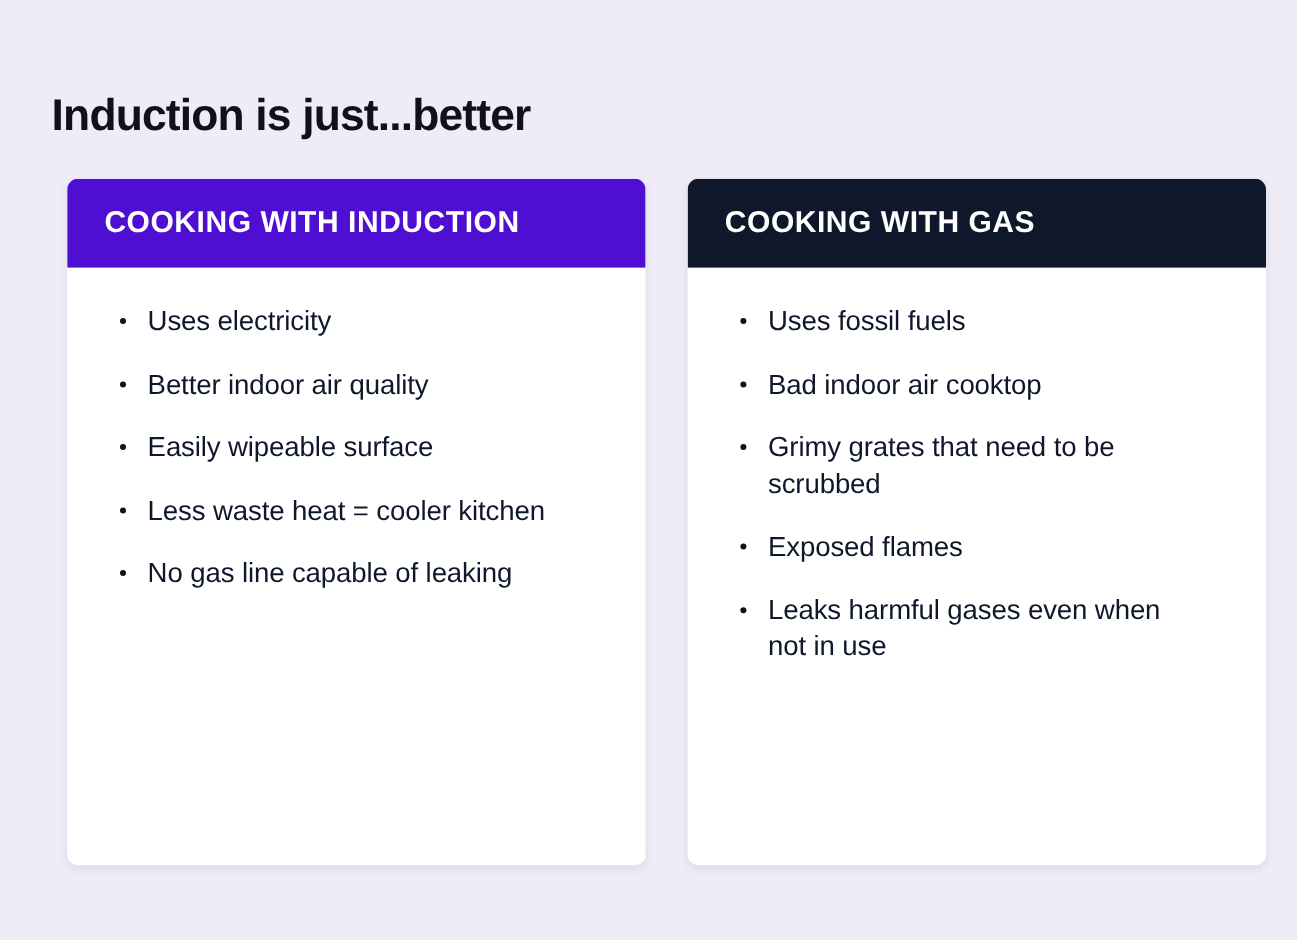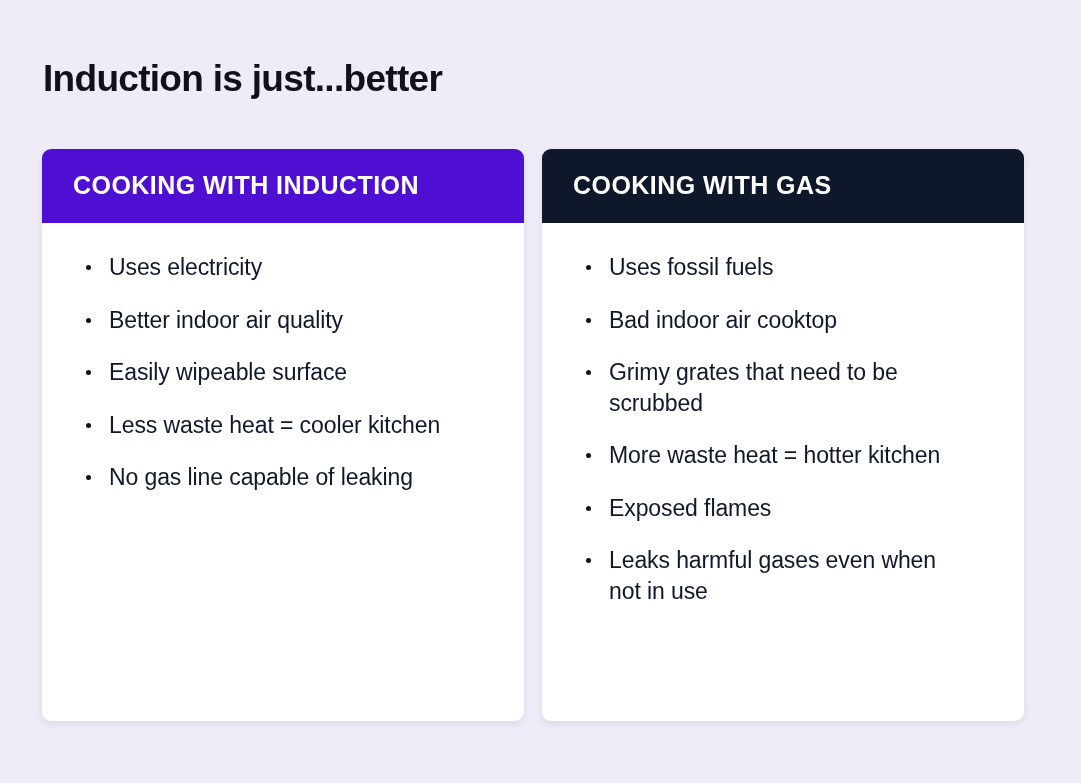--- a/index.html
+++ b/index.html
@@ -19,37 +19,38 @@
   .page {
     position: relative;
     width: 1081px;
     height: 783px;
   }
 
   
   .page-title {
     position: absolute;
     left: 43px;
-    top: 58px;
+    top: 75px;
     font-size: 37px;
     font-weight: bold;
     letter-spacing: -0.7px;
     color: #12111a;
     line-height: 1.15;
     white-space: nowrap;
   }
 
   
   .cards {
     position: absolute;
     left: 42px;
     top: 149px;
     width: 1013px;
     display: flex;
-    gap: 18px;
+    gap: 35px;
+    justify-content: flex-end;
   }
 
   .card {
     width: 482px;
     background: #ffffff;
     border-radius: 9px;
     box-shadow: 0 3px 7px rgba(60, 50, 110, 0.10);
     overflow: hidden;
     display: flex;
     flex-direction: column;
@@ -137,21 +138,20 @@
 
     <section class="card card--gas">
       <div class="card-header">
         <span class="card-header-title">COOKING WITH GAS</span>
       </div>
       <div class="card-body">
         <ul class="bullet-list">
           <li class="bullet-item">Uses fossil fuels</li>
           <li class="bullet-item">Bad indoor air cooktop</li>
           <li class="bullet-item">Grimy grates that need to be scrubbed</li>
-          <li class="bullet-item">More waste heat = hotter kitchen</li>
           <li class="bullet-item">Exposed flames</li>
           <li class="bullet-item">Leaks harmful gases even when not in use</li>
         </ul>
       </div>
     </section>
 
   </div>
 </div>
 
 </body></html>

